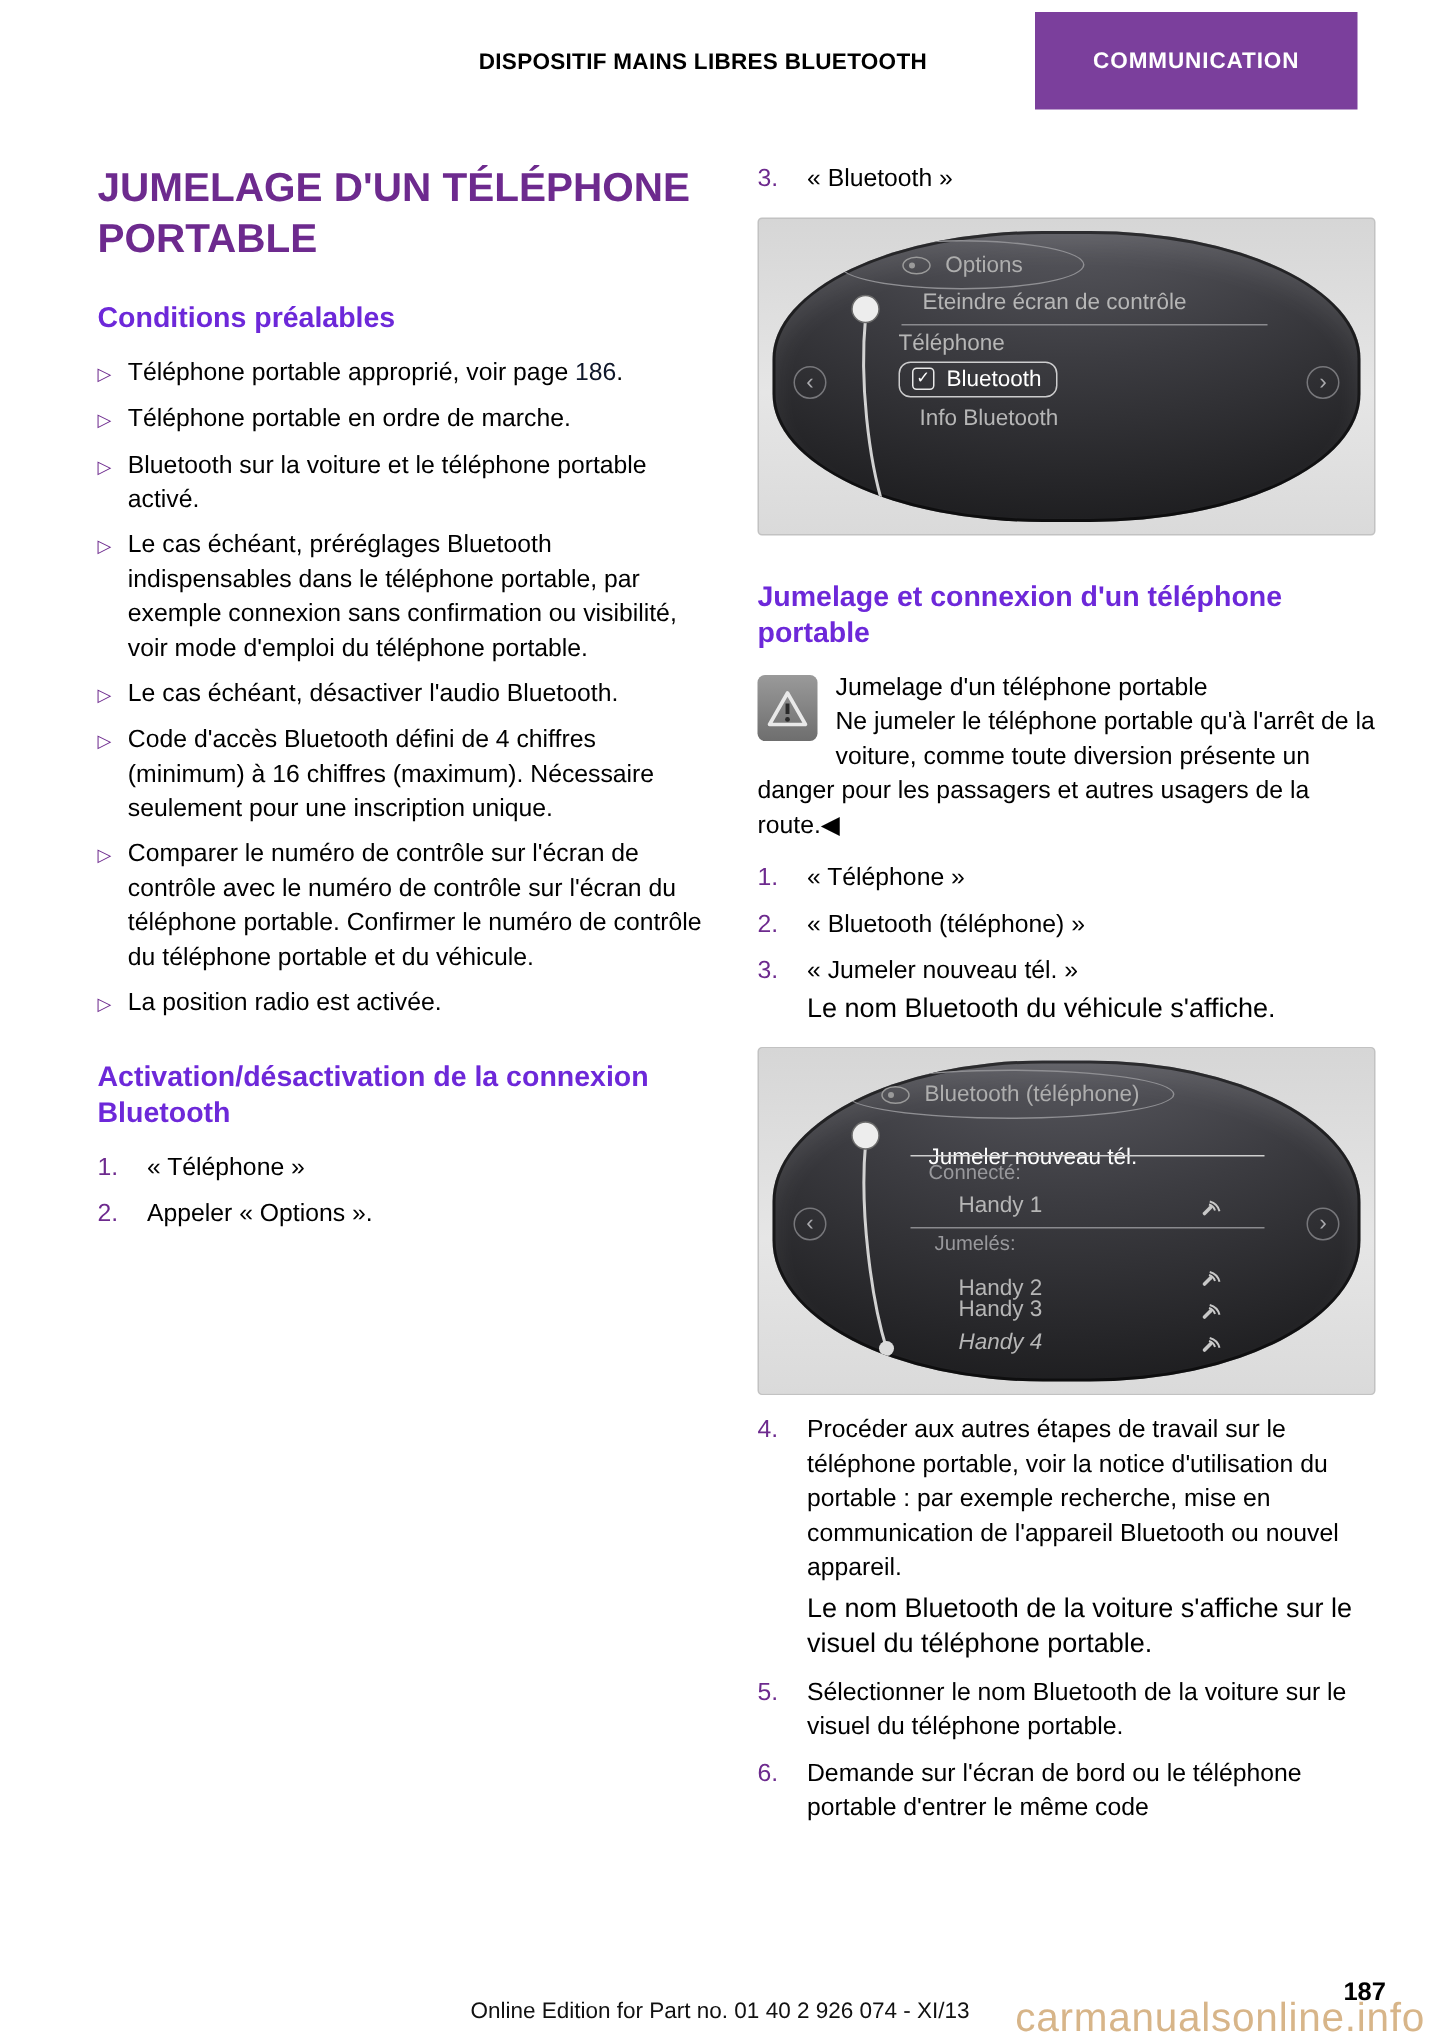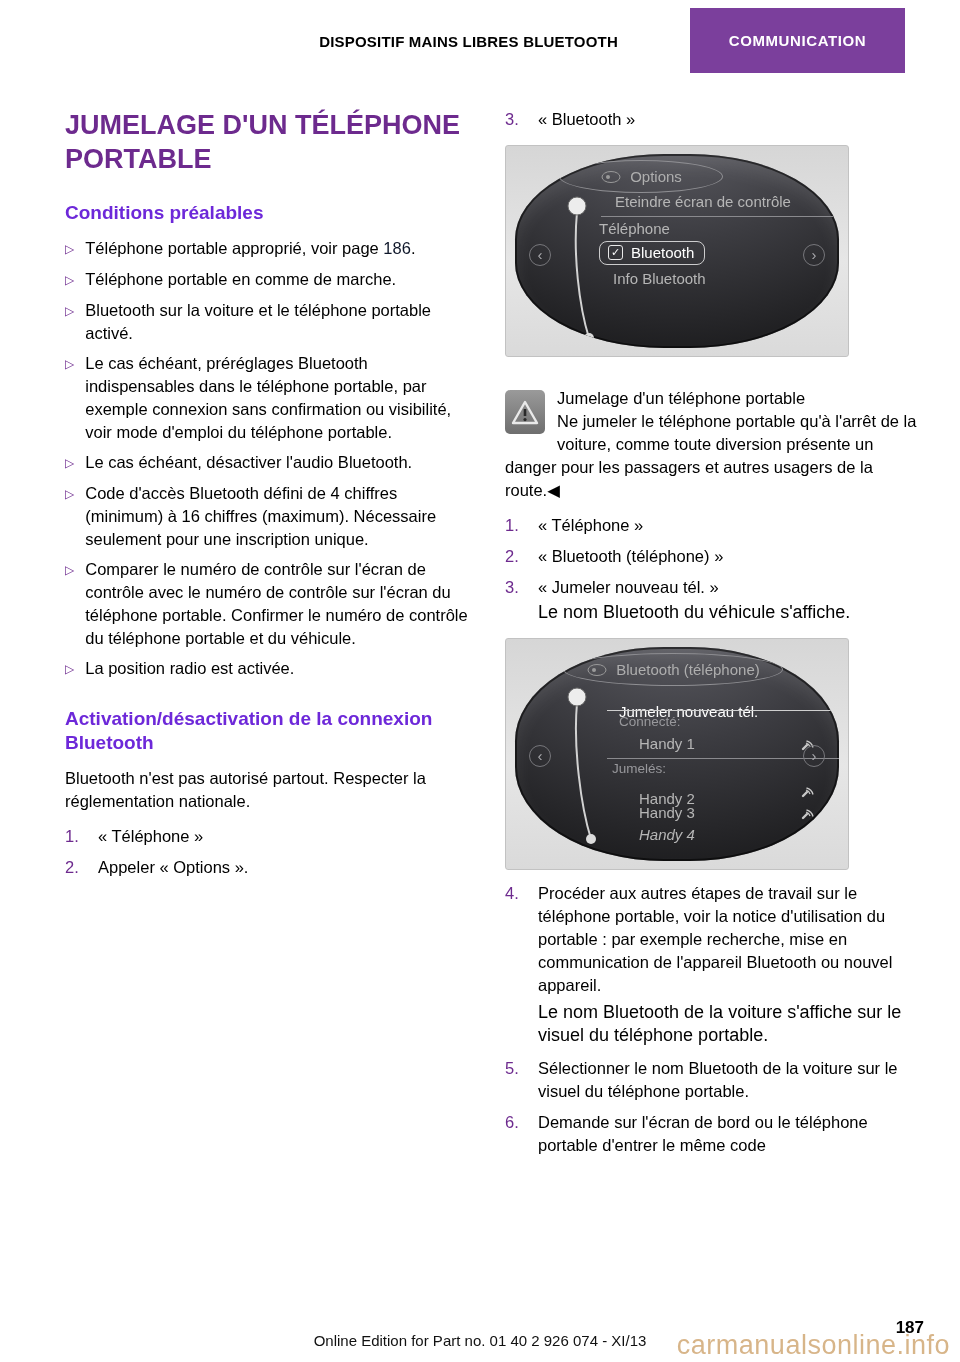--- a/index.html
+++ b/index.html
@@ -30,21 +30,21 @@
   ol.steps .num { color:#6d2a8e; width:33px; flex:0 0 auto; }
   .note { font-size:18px; line-height:23px; margin:0 0 10px 33px; }
 
   
   .warning { font-size:16.5px; line-height:23px; margin-bottom:12px; }
   .warn-icon { float:left; width:40px; height:44px; margin:3px 12px 4px 0; border-radius:5px;
                background:linear-gradient(180deg,#9a9a9a,#6e6e6e); display:flex; align-items:center; justify-content:center; }
   .warning .w-line { display:block; }
 
   
-  .shot { position:relative; width:344px; border:1px solid #c2c2c2; border-radius:3px;
+  .shot { position:relative; width:412px; border:1px solid #c2c2c2; border-radius:3px;
           background:linear-gradient(180deg,#d6d6d6 0%, #e6e6e6 55%, #dadada 100%); }
   .shot1 { height:212px; margin:14px 0 30px; }
   .shot2 { height:232px; margin:14px 0 12px; }
   .screen { position:absolute; left:9px; top:8px; right:9px; bottom:8px; border-radius:46% / 44%; overflow:hidden;
             background:radial-gradient(130% 160% at 50% -20%, #63636a 0%, #3c3c41 40%, #1c1c1e 78%);
             box-shadow:inset 0 0 0 2px rgba(0,0,0,0.55), inset 0 10px 18px rgba(255,255,255,0.10); }
   .pill { position:absolute; display:flex; align-items:center; justify-content:center; gap:8px;
           border:1px solid #8f8f93; border-radius:50%; color:#aeaeae; font-size:15px; white-space:nowrap; }
   .shot1 .pill { left:44px; top:6px; width:164px; height:33px; }
   .shot2 .pill { left:48px; top:6px; width:220px; height:33px; }
@@ -82,21 +82,21 @@
 
     <h2 class="sec">Conditions préalables</h2>
 
     <ul class="bullets">
       <li>
         <span class="tri">▷</span>
         <span><span>Téléphone portable approprié, voir page </span><a class="pagelink">186</a><span>.</span></span>
       </li>
       <li>
         <span class="tri">▷</span>
-        <span>Téléphone portable en comme de marche.</span>
+        <span>Téléphone portable en ordre de marche.</span>
       </li>
       <li>
         <span class="tri">▷</span>
         <span>Bluetooth sur la voiture et le téléphone portable activé.</span>
       </li>
       <li>
         <span class="tri">▷</span>
         <span>Le cas échéant, préréglages Bluetooth indispensables dans le téléphone portable, par exemple connexion sans confirmation ou visibilité, voir mode d'emploi du téléphone portable.</span>
       </li>
       <li>
@@ -111,21 +111,20 @@
         <span class="tri">▷</span>
         <span>Comparer le numéro de contrôle sur l'écran de contrôle avec le numéro de contrôle sur l'écran du téléphone portable. Confirmer le numéro de contrôle du téléphone portable et du véhicule.</span>
       </li>
       <li>
         <span class="tri">▷</span>
         <span>La position radio est activée.</span>
       </li>
     </ul>
 
     <h2 class="sec mt">Activation/désactivation de la connexion Bluetooth</h2>
-    <p class="body">Bluetooth n'est pas autorisé partout. Respecter la réglementation nationale.</p>
 
     <ol class="steps">
       <li>
         <span class="num">1.</span>
         <span>« Téléphone »</span>
       </li>
       <li>
         <span class="num">2.</span>
         <span>Appeler « Options ».</span>
       </li>
@@ -161,20 +160,21 @@
         <div class="sel-frame" style="left:84px; top:87px;">
           <span class="check">✓</span>
           <span>Bluetooth</span>
         </div>
         <div class="m-row" style="left:98px; top:116px;">Info Bluetooth</div>
         <div class="nav navL">‹</div>
         <div class="nav navR">›</div>
       </div>
     </div>
 
+    <h2 class="sec">Jumelage et connexion d'un téléphone portable</h2>
 
     <div class="warning">
       <span class="warn-icon">
         <svg width="30" height="27" viewBox="0 0 30 27">
           <path d="M15 3 L27 24 H3 Z" fill="none" stroke="#e9e9e9" stroke-width="2.4" stroke-linejoin="round"></path>
           <line x1="15" y1="10" x2="15" y2="17" stroke="#2a2a2a" stroke-width="2.6"></line>
           <circle cx="15" cy="20.6" r="1.6" fill="#2a2a2a"></circle>
         </svg>
       </span>
       <span class="w-line">Jumelage d'un téléphone portable</span>
@@ -216,21 +216,21 @@
         <div class="m-label" style="left:104px; top:67px;text-align:center;">Connecté:</div>
         <div class="m-row" style="left:124px; top:88px;">Handy 1</div>
         <span class="bt-ic" style="top:89px;">
           <svg width="20" height="16" viewBox="0 0 20 16">
               <path d="M4 13 L8 9" stroke="#c8c8c8" stroke-width="2.4" stroke-linecap="round"></path>
               <path d="M11 11 a6 6 0 0 0 -4 -4" fill="none" stroke="#c8c8c8" stroke-width="1.3"></path>
               <path d="M14 11.5 a9 9 0 0 0 -6.5 -6.5" fill="none" stroke="#c8c8c8" stroke-width="1.3"></path>
             </svg>
         </span>
         <div class="hr" style="left:92px; top:111px; width:236px;"></div>
-        <div class="m-label" style="left:97px; top:114px;">Jumelés:</div>
+        <div class="m-label" style="left:108px; top:114px;">Jumelés:</div>
         <div class="m-row" style="left:124px; top:143px;">Handy 2</div>
         <span class="bt-ic" style="top:136px;">
           <svg width="20" height="16" viewBox="0 0 20 16">
               <path d="M4 13 L8 9" stroke="#c8c8c8" stroke-width="2.4" stroke-linecap="round"></path>
               <path d="M11 11 a6 6 0 0 0 -4 -4" fill="none" stroke="#c8c8c8" stroke-width="1.3"></path>
               <path d="M14 11.5 a9 9 0 0 0 -6.5 -6.5" fill="none" stroke="#c8c8c8" stroke-width="1.3"></path>
             </svg>
         </span>
         <div class="m-row" style="left:124px; top:157px;">Handy 3</div>
         <span class="bt-ic" style="top:158px;">

